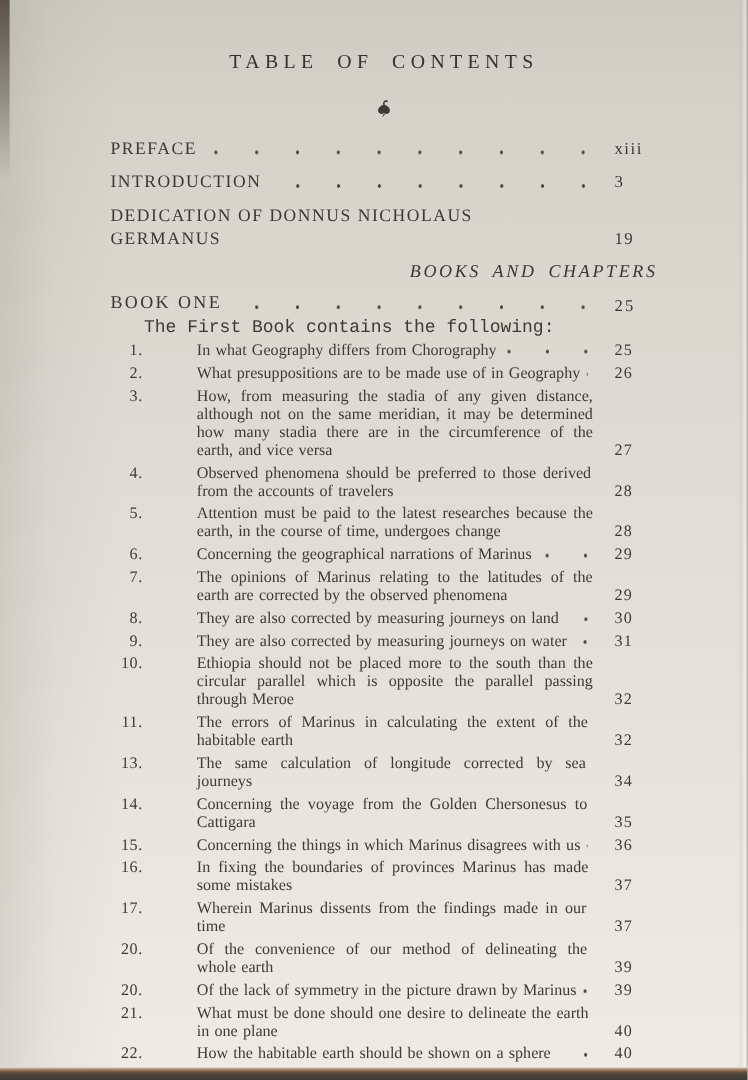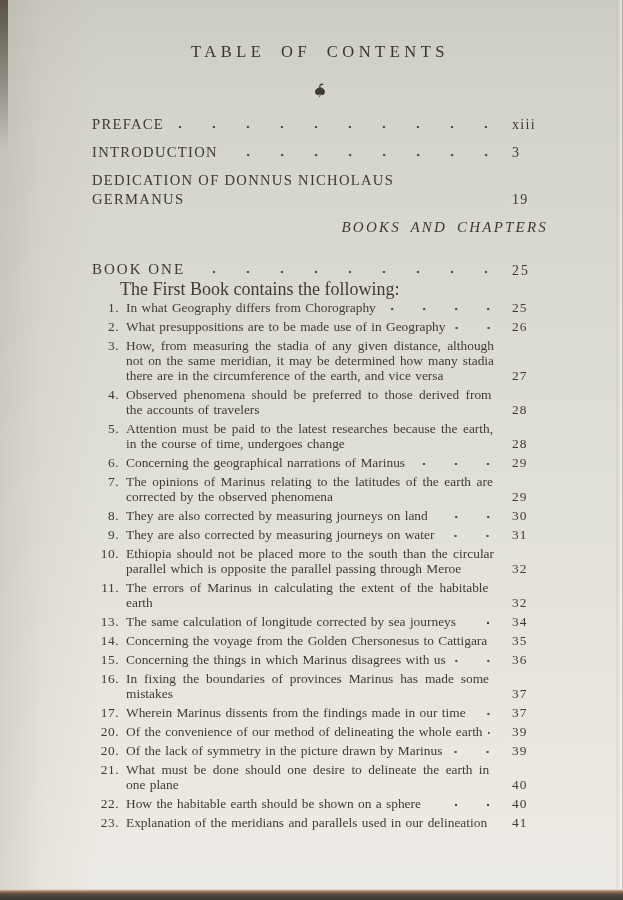--- a/index.html
+++ b/index.html
@@ -81,44 +81,46 @@
     margin-top: 6px;
     font-style: italic;
     font-size: 15px;
     letter-spacing: 2.2px;
     word-spacing: 4px;
     text-align: right;
     line-height: 19px;
     color: #3b3931;
   }
   .book-row {
-    margin-top: 23px;
+    margin-top: 7px;
     font-size: 15px;
     letter-spacing: 2px;
     line-height: 19px;
     color: #3b3931;
   }
   .book-subtitle {
     margin: 2px 0 2px 28px;
-    font-size: 18px;
+    font-size: 15px;
     line-height: 17px;
+    font-family: Liberation Mono, monospace;
   }
   .chapters { margin-top: 2px; }
   .ch-row { font-size: 13.4px; line-height: 15px; margin-bottom: 4px; }
   .ch-num {
     flex: 0 0 27px;
     width: 27px;
     text-align: right;
     margin-right: 7px;
     letter-spacing: 0.5px;
   }
   .ch-text {
     flex: 0 1 auto;
     text-align: justify;
     word-spacing: 1px;
+    margin-left: 38px;
   }
   .ch-row .leader { height: 12px; background-position: right 3px bottom 2px; background-size: 32px 8px; }
   .ch-row .pagenum { font-size: 13.4px; line-height: 15px; letter-spacing: 1px; }
 </style>
 </head>
 <body>
 
 <div class="page">
   <div class="gutter-shadow"></div>
   <div class="right-edge"></div>

